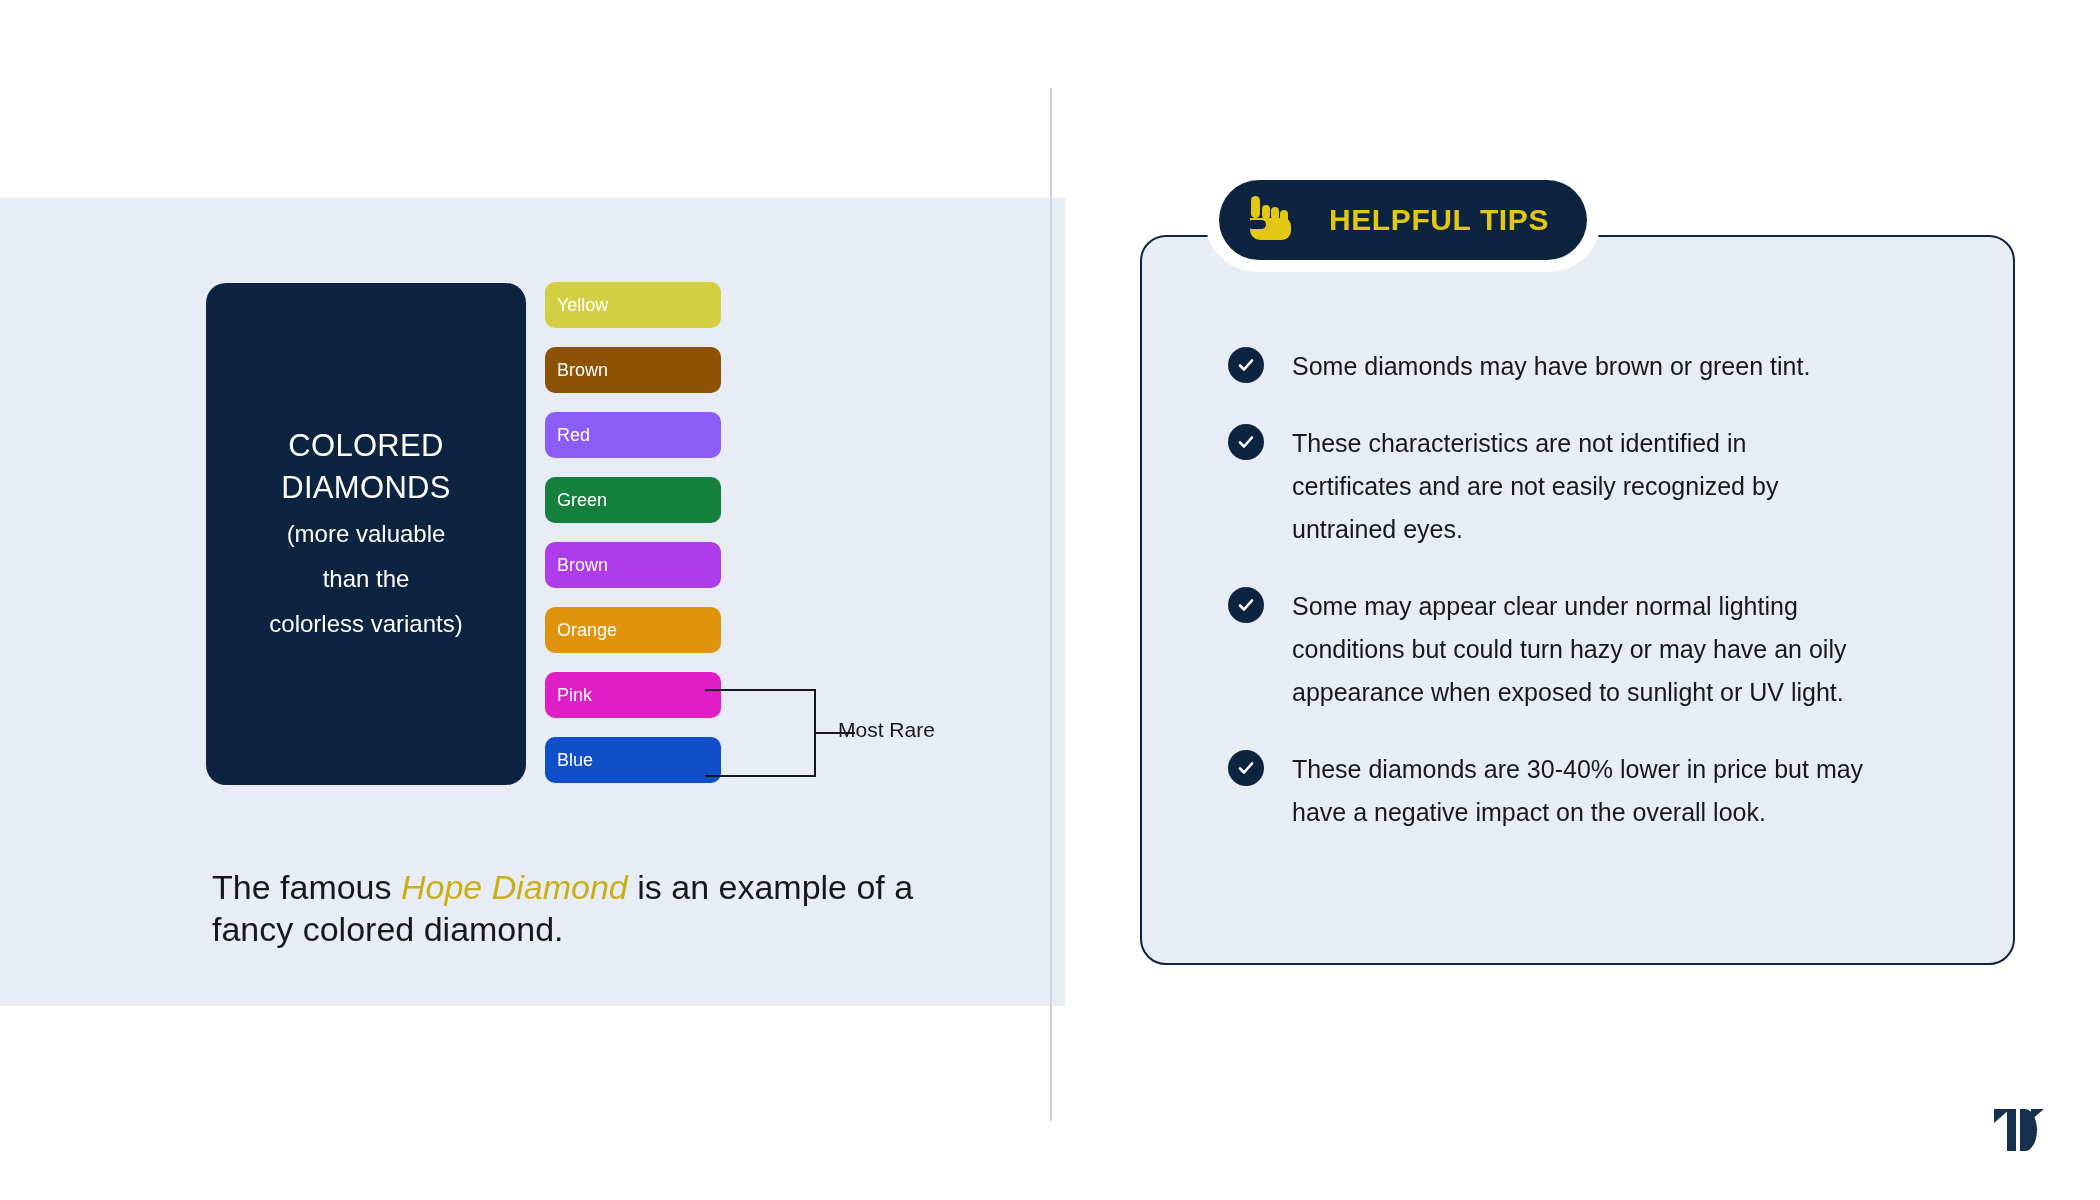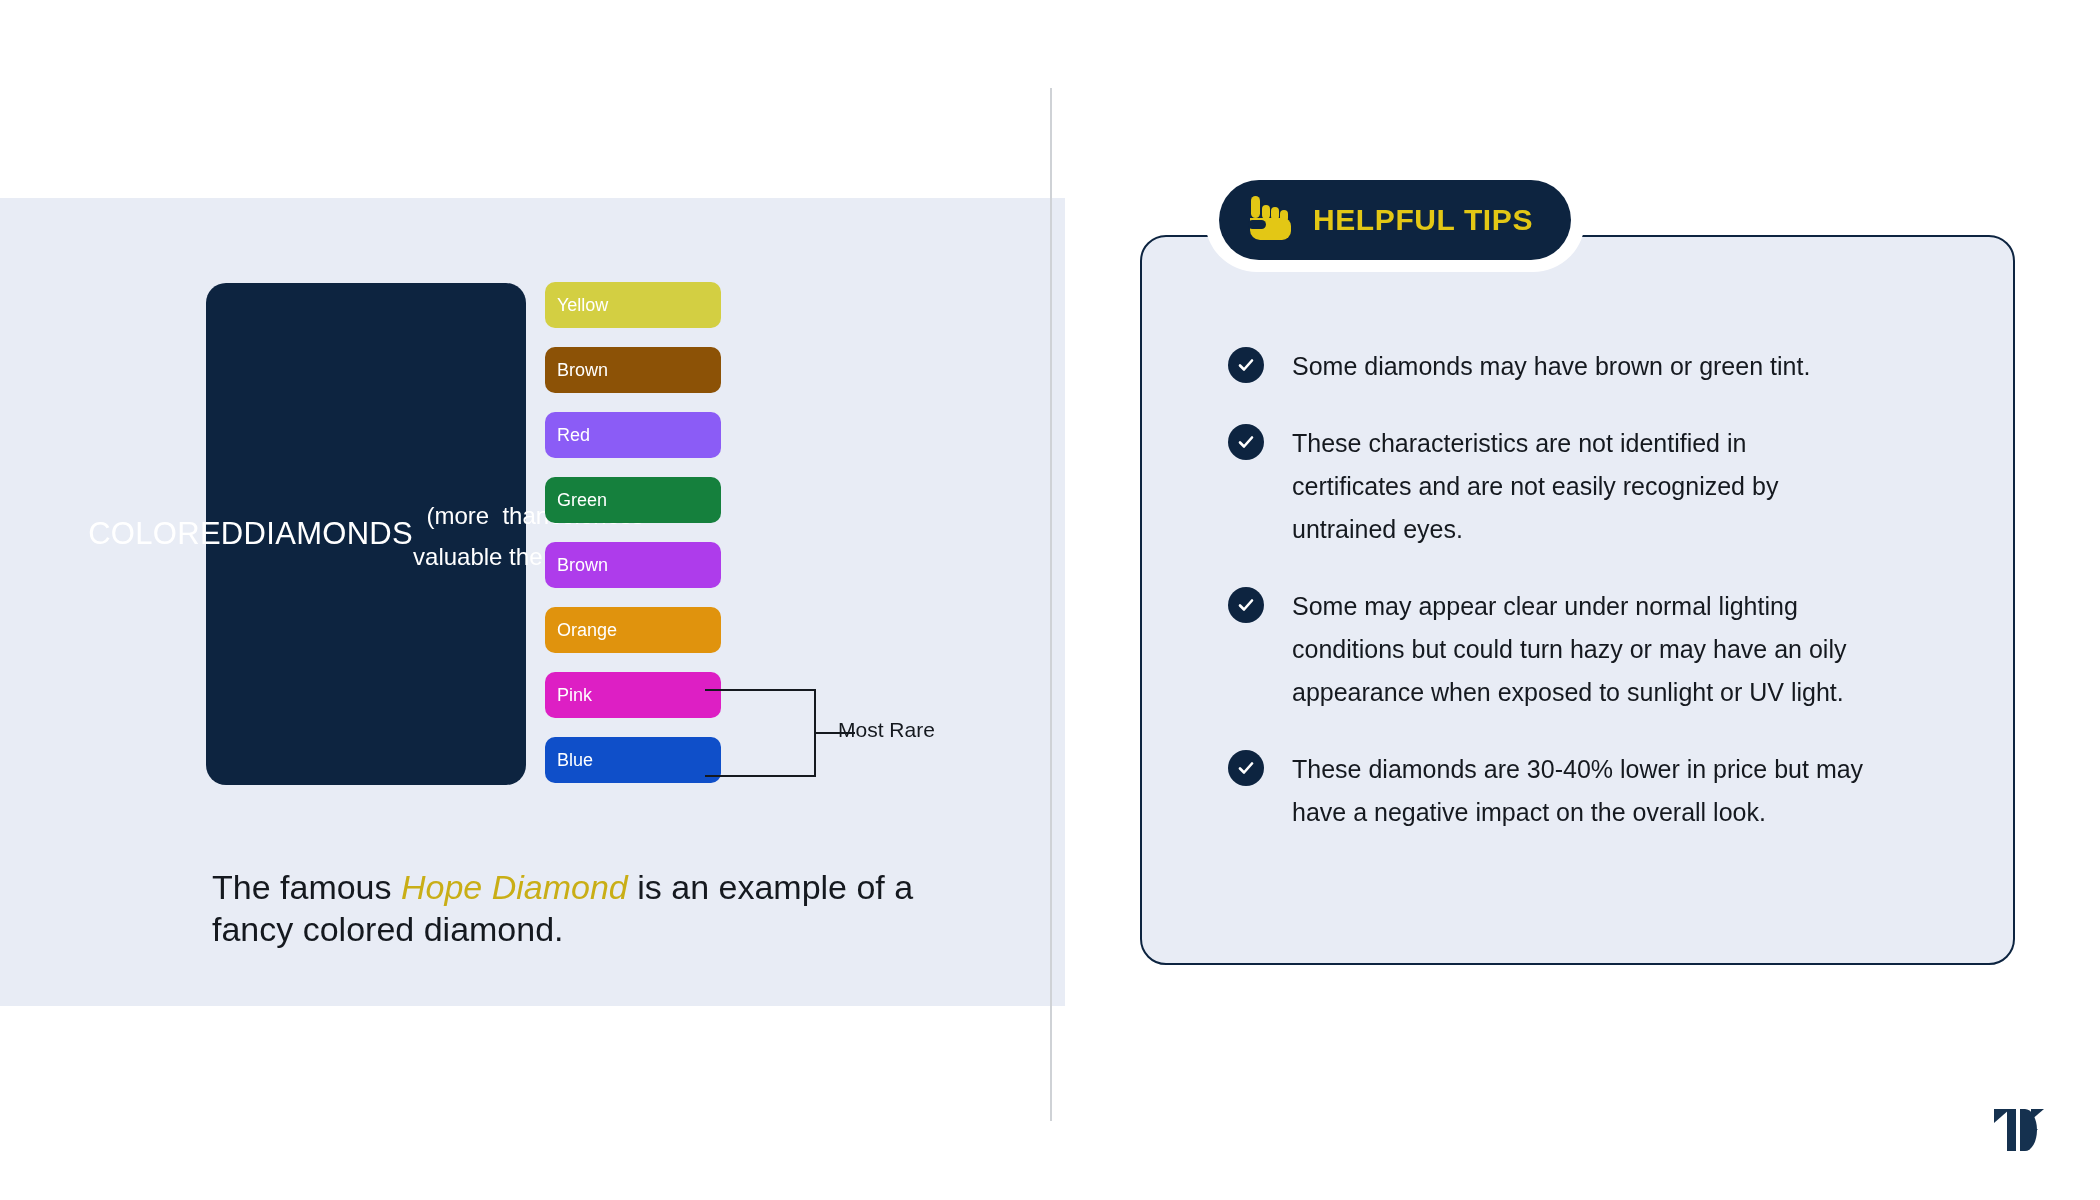--- a/index.html
+++ b/index.html
@@ -37,21 +37,21 @@
   
   #colored-diamonds-card {
     position: absolute;
     left: 206px;
     top: 283px;
     width: 320px;
     height: 502px;
     background: #0d2440;
     border-radius: 20px;
     display: flex;
-    flex-direction: row;
+    flex-direction: column;
     align-items: center;
     justify-content: center;
     box-sizing: border-box;
     padding: 0 22px;
   }
   #colored-diamonds-card .cd-title {
     color: #ffffff;
     font-size: 31px;
     line-height: 42px;
     text-align: center;
@@ -143,21 +143,21 @@
     border-radius: 60px;
     padding: 12px 14px;
   }
   #tips-badge {
     background: #0d2440;
     border-radius: 48px;
     height: 80px;
     display: flex;
     align-items: center;
     padding: 0 38px 0 28px;
-    gap: 20px;
+    gap: 36px;
   }
   #tips-badge .badge-title {
     color: #e3c715;
     font-size: 30px;
     font-weight: bold;
     letter-spacing: 0.6px;
   }
 
   #tips-list {
     position: absolute;

